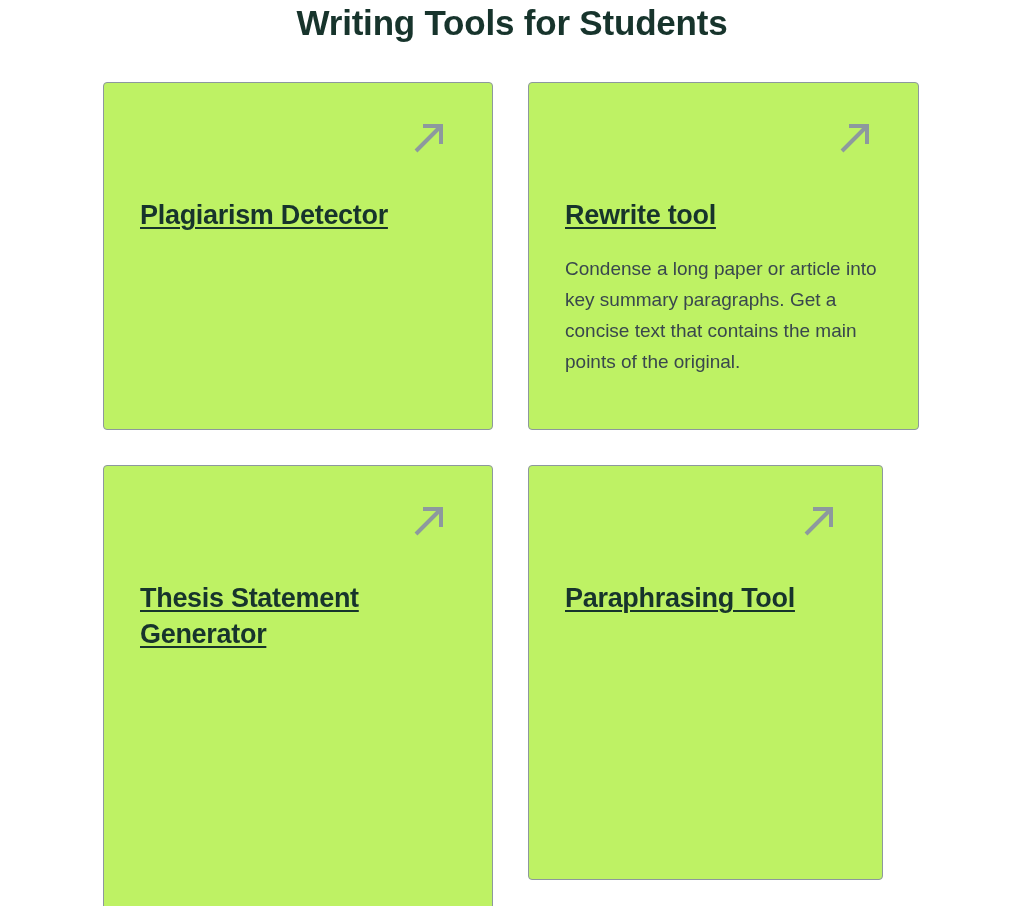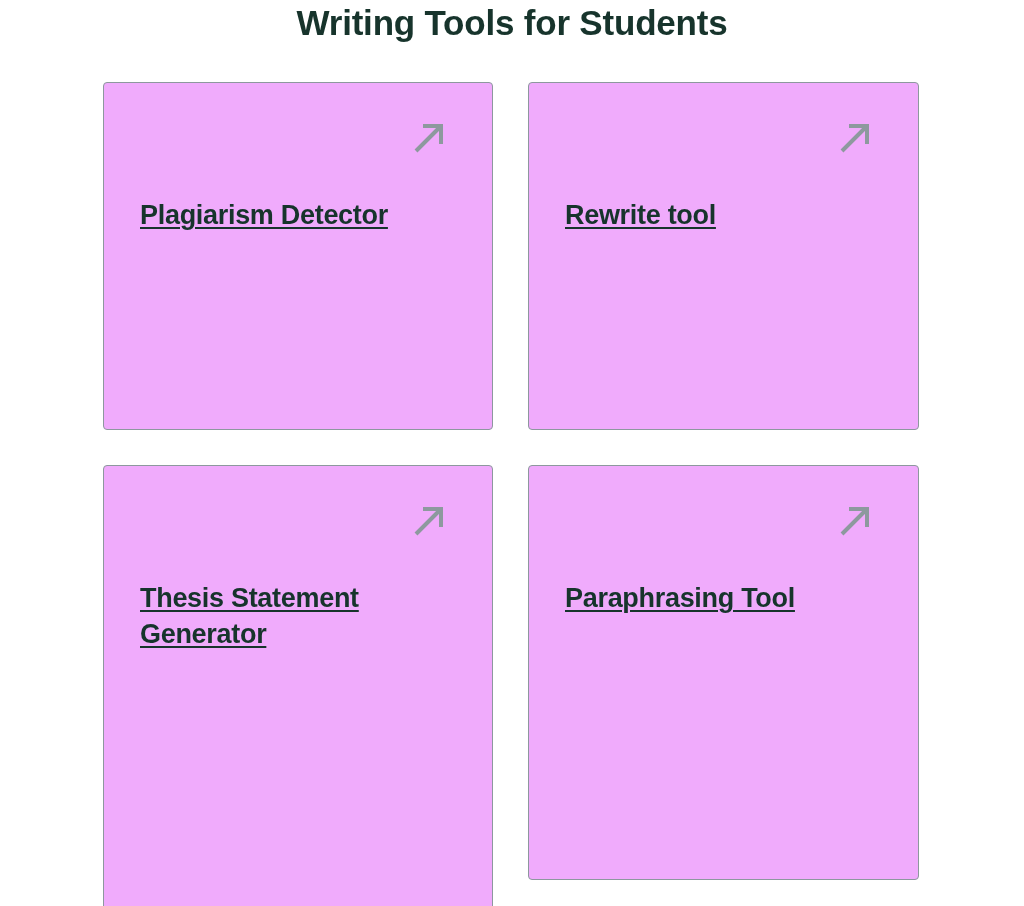--- a/index.html
+++ b/index.html
@@ -2,52 +2,53 @@
 <html><head>
 <meta charset="utf-8">
 <style>
   html, body { margin:0; padding:0; background:#ffffff; }
   body { width:1024px; height:906px; position:relative; overflow:hidden;
          font-family:"Liberation Sans", "DejaVu Sans", sans-serif; }
   .page-title { position:absolute; left:0; top:0; width:1024px; text-align:center;
          margin:0; font-size:35px; line-height:46px; font-weight:700; color:#17342c;
          letter-spacing:-0.2px; }
   .card { position:absolute; box-sizing:border-box; border:1px solid #8d989e;
-          border-radius:4px; background:#f0abfc; cursor:pointer; }
+          border-radius:4px; background:#bef264; cursor:pointer; }
   .card .arrow { position:absolute; right:46px; top:38px; width:34px; height:34px; }
   .card h3 { position:absolute; left:36px; right:30px; top:114px; margin:0;
           font-size:27px; line-height:36px; font-weight:700; color:#17342c;
           text-decoration:underline; text-decoration-thickness:2px;
           text-underline-offset:3px; letter-spacing:-0.3px; }
   .card p { position:absolute; left:36px; right:36px; margin:0;
           font-size:19px; line-height:31px; color:#39474d; }
   .c1 { left:103px; top:82px;  width:390px; height:348px; }
   .c2 { left:528px; top:82px;  width:391px; height:348px; }
   .c3 { left:103px; top:465px; width:390px; height:532px;padding-left:16px; }
-  .c4 { left:528px; top:465px; width:391px; height:415px; }
+  .c4 { left:528px; top:465px; width:355px; height:415px; }
   .p1 { top:170px; }
   .p2 { top:205px; }
 </style>
 </head>
 <body>
 
 <h1 class="page-title">Writing Tools for Students</h1>
 
 <div class="card c1">
   <svg class="arrow" viewBox="0 0 34 34">
     <path d="M4 30 L28 6 M11 5 H29 V23" fill="none" stroke="#8d999e" stroke-width="4"></path>
   </svg>
   <h3>Plagiarism Detector</h3>
 </div>
 
 <div class="card c2">
   <svg class="arrow" viewBox="0 0 34 34">
     <path d="M4 30 L28 6 M11 5 H29 V23" fill="none" stroke="#8d999e" stroke-width="4"></path>
   </svg>
   <h3>Rewrite tool</h3>
+  <p class="p1">Condense a long paper or article into key summary paragraphs. Get a concise text that contains the main points of the original.</p>
 </div>
 
 <div class="card c3">
   <svg class="arrow" viewBox="0 0 34 34">
     <path d="M4 30 L28 6 M11 5 H29 V23" fill="none" stroke="#8d999e" stroke-width="4"></path>
   </svg>
   <h3>Thesis Statement Generator</h3>
 </div>
 
 <div class="card c4">

